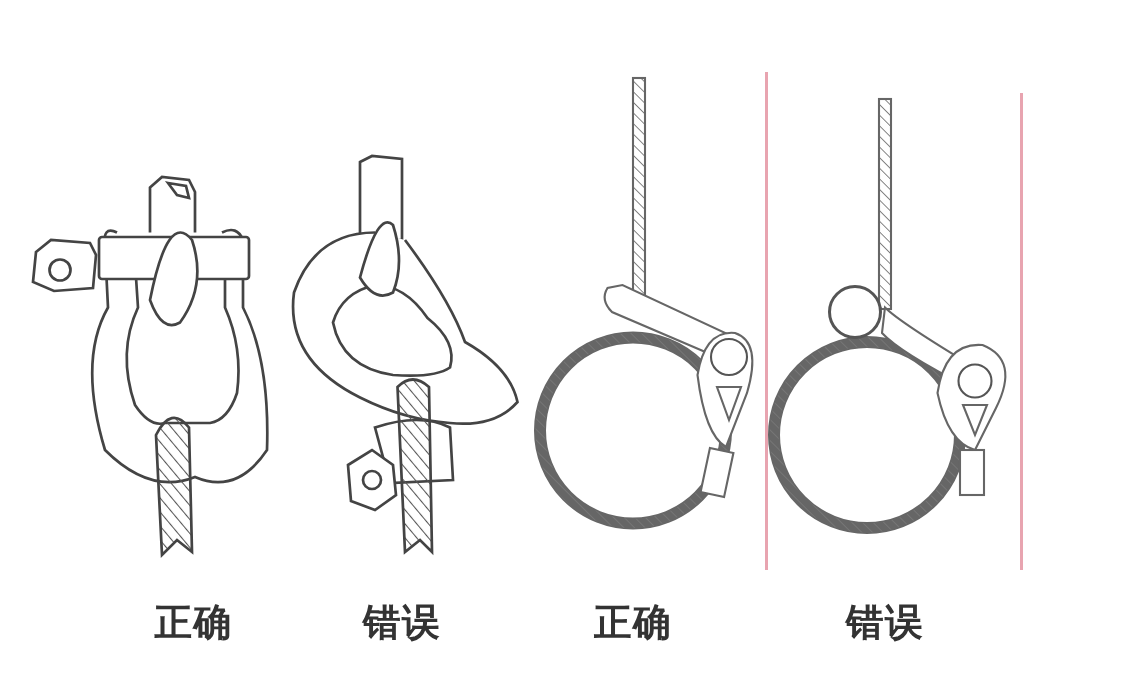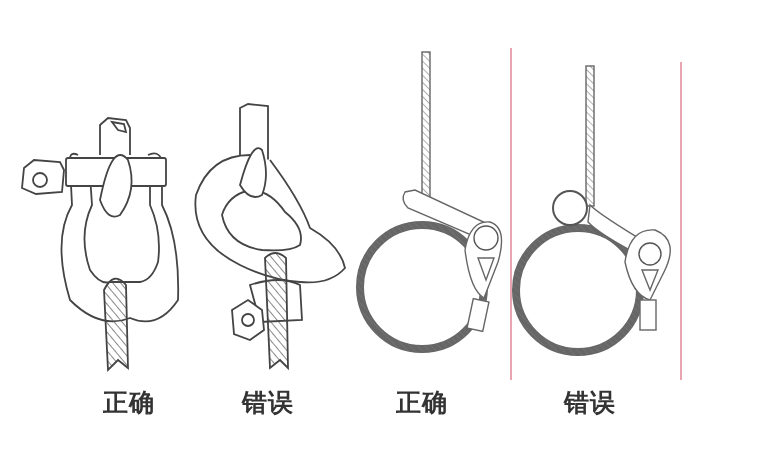--- a/index.html
+++ b/index.html
@@ -1,19 +1,19 @@
 <!DOCTYPE html>
 <html><head>
 <meta charset="utf-8">
 <style>
   html, body { margin: 0; padding: 0; background: #ffffff; }
   body { width: 760px; height: 456px; position: relative; overflow: hidden;
          font-family: "DejaVu Sans", "Liberation Sans", sans-serif; }
   #canvas { position: absolute; left: 0; top: 0; }
-  .label { position: absolute; top: 386px; font-size: 25px; font-weight: bold;
+  .label { position: absolute; top: 398px; font-size: 25px; font-weight: bold;
            color: #333333; letter-spacing: 1px; white-space: nowrap;
            transform: translateX(-50%); }
   .divider { position: absolute; width: 2px; background: #e8a4b0; }
 </style>
 </head>
 <body>
 
 <div>
 
   <div class="divider" style="left:510px; top:48px; height:332px;"></div>

